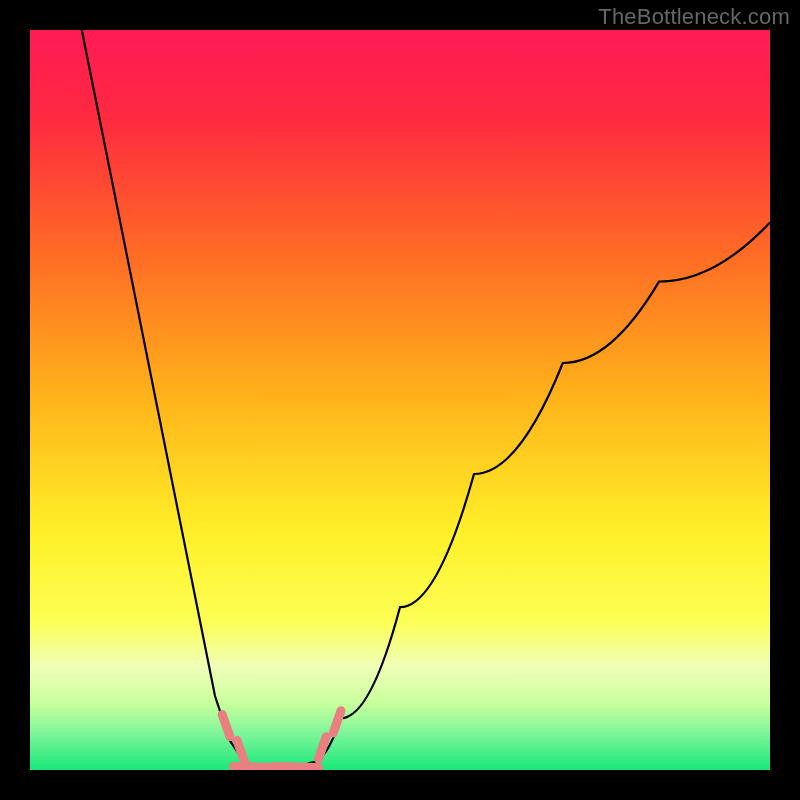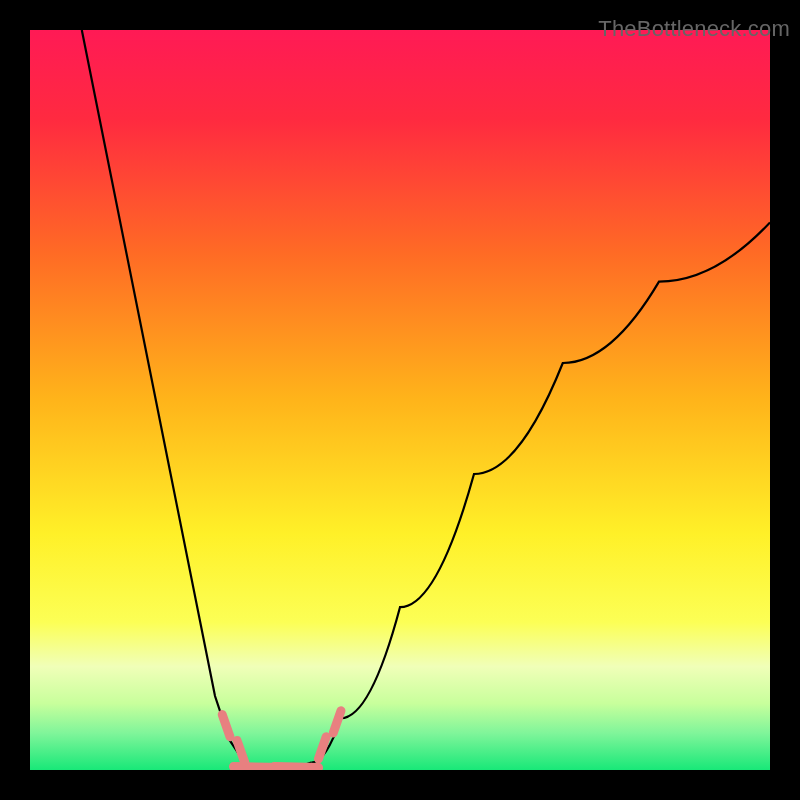--- a/index.html
+++ b/index.html
@@ -21,21 +21,21 @@
   }
   .gradient {
     position: absolute;
     left: 0;
     top: 0;
     width: 100%;
     height: 100%;
   }
   .watermark {
     position: absolute;
-    top: 16px;
+    top: 4px;
     right: 10px;
     color: #666;
     font-size: 22px;
     font-weight: 500;
     letter-spacing: 0.2px;
     z-index: 10;
   }
   svg.curve-layer {
     position: absolute;
     left: 0;

